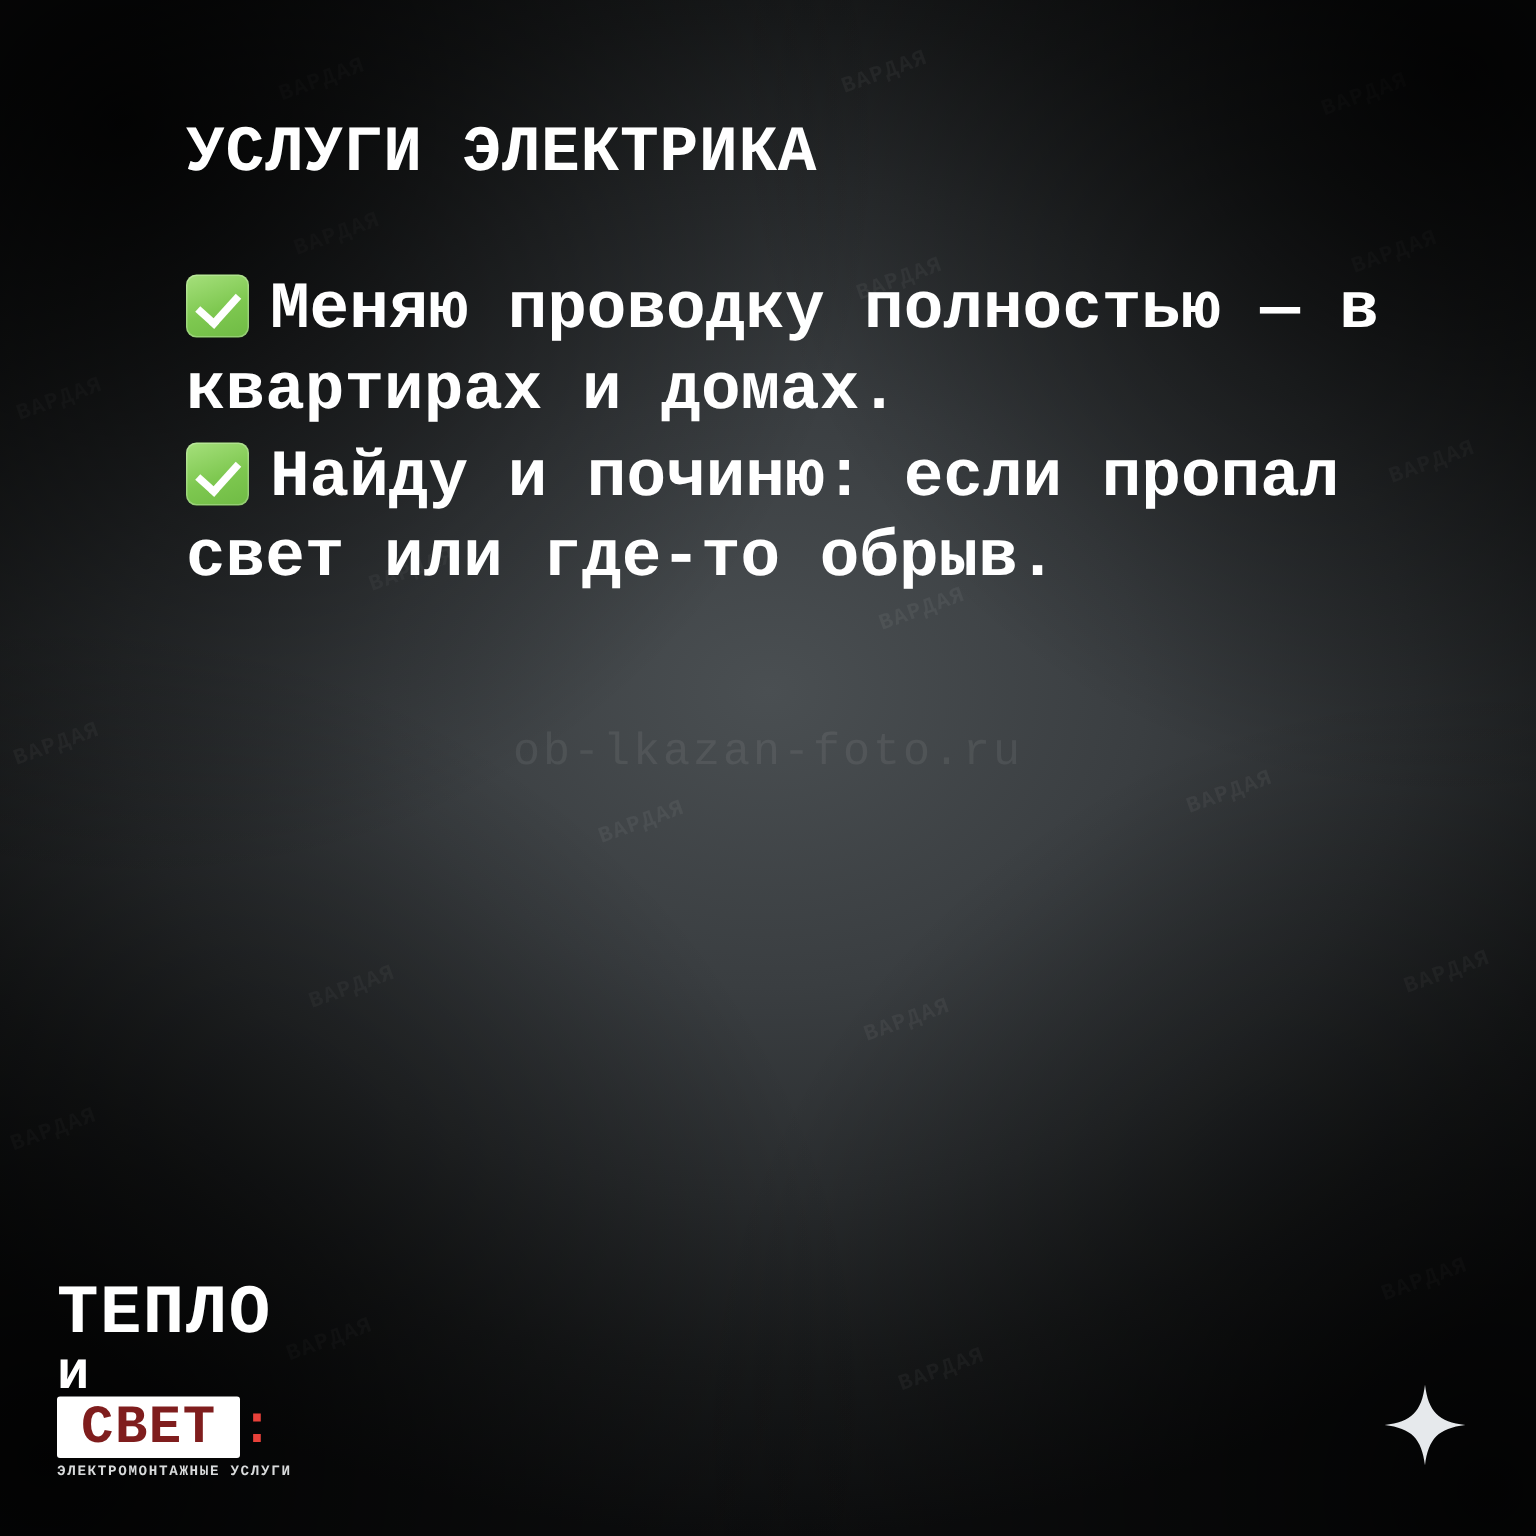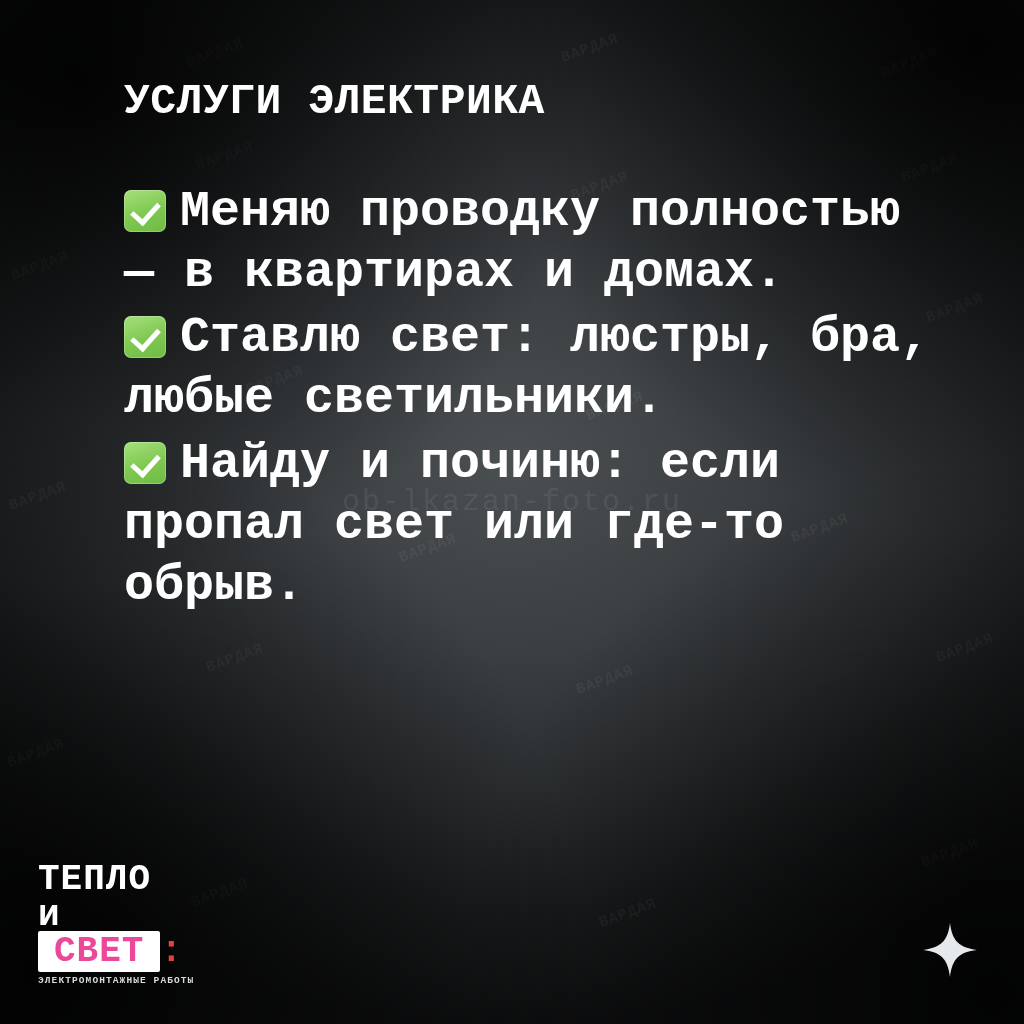--- a/index.html
+++ b/index.html
@@ -64,21 +64,21 @@
   #title {
     font-size: 43px;
     font-weight: 700;
     letter-spacing: 0.5px;
     line-height: 1.1;
     margin: 0 0 56px 0;
     color: #ffffff;
   }
   .item {
     display: block;
-    font-size: 50px;
+    font-size: 44px;
     font-weight: 700;
     line-height: 1.22;
     margin: 0 0 4px 0;
     color: #ffffff;
     text-indent: 0;
   }
   .check {
     display: inline-block;
     width: 42px;
     height: 42px;
@@ -102,36 +102,36 @@
   }
   
   #logo {
     position: absolute;
     left: 38px;
     bottom: 38px;
     width: 176px;
     color: #ffffff;
   }
   #logo .l1 {
-    font-size: 36px;
+    font-size: 46px;
     font-weight: 800;
     letter-spacing: 1px;
     line-height: 0.96;
     display: block;
   }
   #logo .l2 {
     font-size: 36px;
     font-weight: 800;
     letter-spacing: 1px;
     line-height: 1.0;
     display: block;
   }
   #logo .l2 .svet {
     background: #ffffff;
-    color: #ec4899;
+    color: #7f1d1d;
     padding: 0 16px;
     border-radius: 2px;
   }
   #logo .l2 .colon {
     color: #e8413a;
   }
   #logo .l3 {
     display: block;
     margin-top: 5px;
     font-size: 9.5px;
@@ -176,28 +176,27 @@
     <span class="wm-center">ob-lkazan-foto.ru</span>
   </div>
 
   <div id="vignette"></div>
 
   <div id="content">
     <h1 id="title">УСЛУГИ ЭЛЕКТРИКА</h1>
 
     <div class="services">
       <p class="item"><span class="check"></span><span>Меняю проводку полностью — в квартирах и домах.</span></p>
-      <p class="item"><span class="check"></span><span>Ставлю свет: люстры, бра, любые светильники.</span></p>
       <p class="item"><span class="check"></span><span>Найду и починю: если пропал свет или где-то обрыв.</span></p>
     </div>
   </div>
 
   <div id="logo">
     <span class="l1">ТЕПЛО</span>
     <span class="l2"><span>и </span><span class="svet">СВЕТ</span><span class="colon">:</span></span>
-    <span class="l3">ЭЛЕКТРОМОНТАЖНЫЕ РАБОТЫ</span>
+    <span class="l3">ЭЛЕКТРОМОНТАЖНЫЕ УСЛУГИ</span>
   </div>
 
   <svg id="sparkle" viewBox="0 0 100 100">
     <path d="M50 2 C54 34 66 46 98 50 C66 54 54 66 50 98 C46 66 34 54 2 50 C34 46 46 34 50 2 Z" fill="#e6e9ec"></path>
   </svg>
 
 </div>
 
 </body></html>

